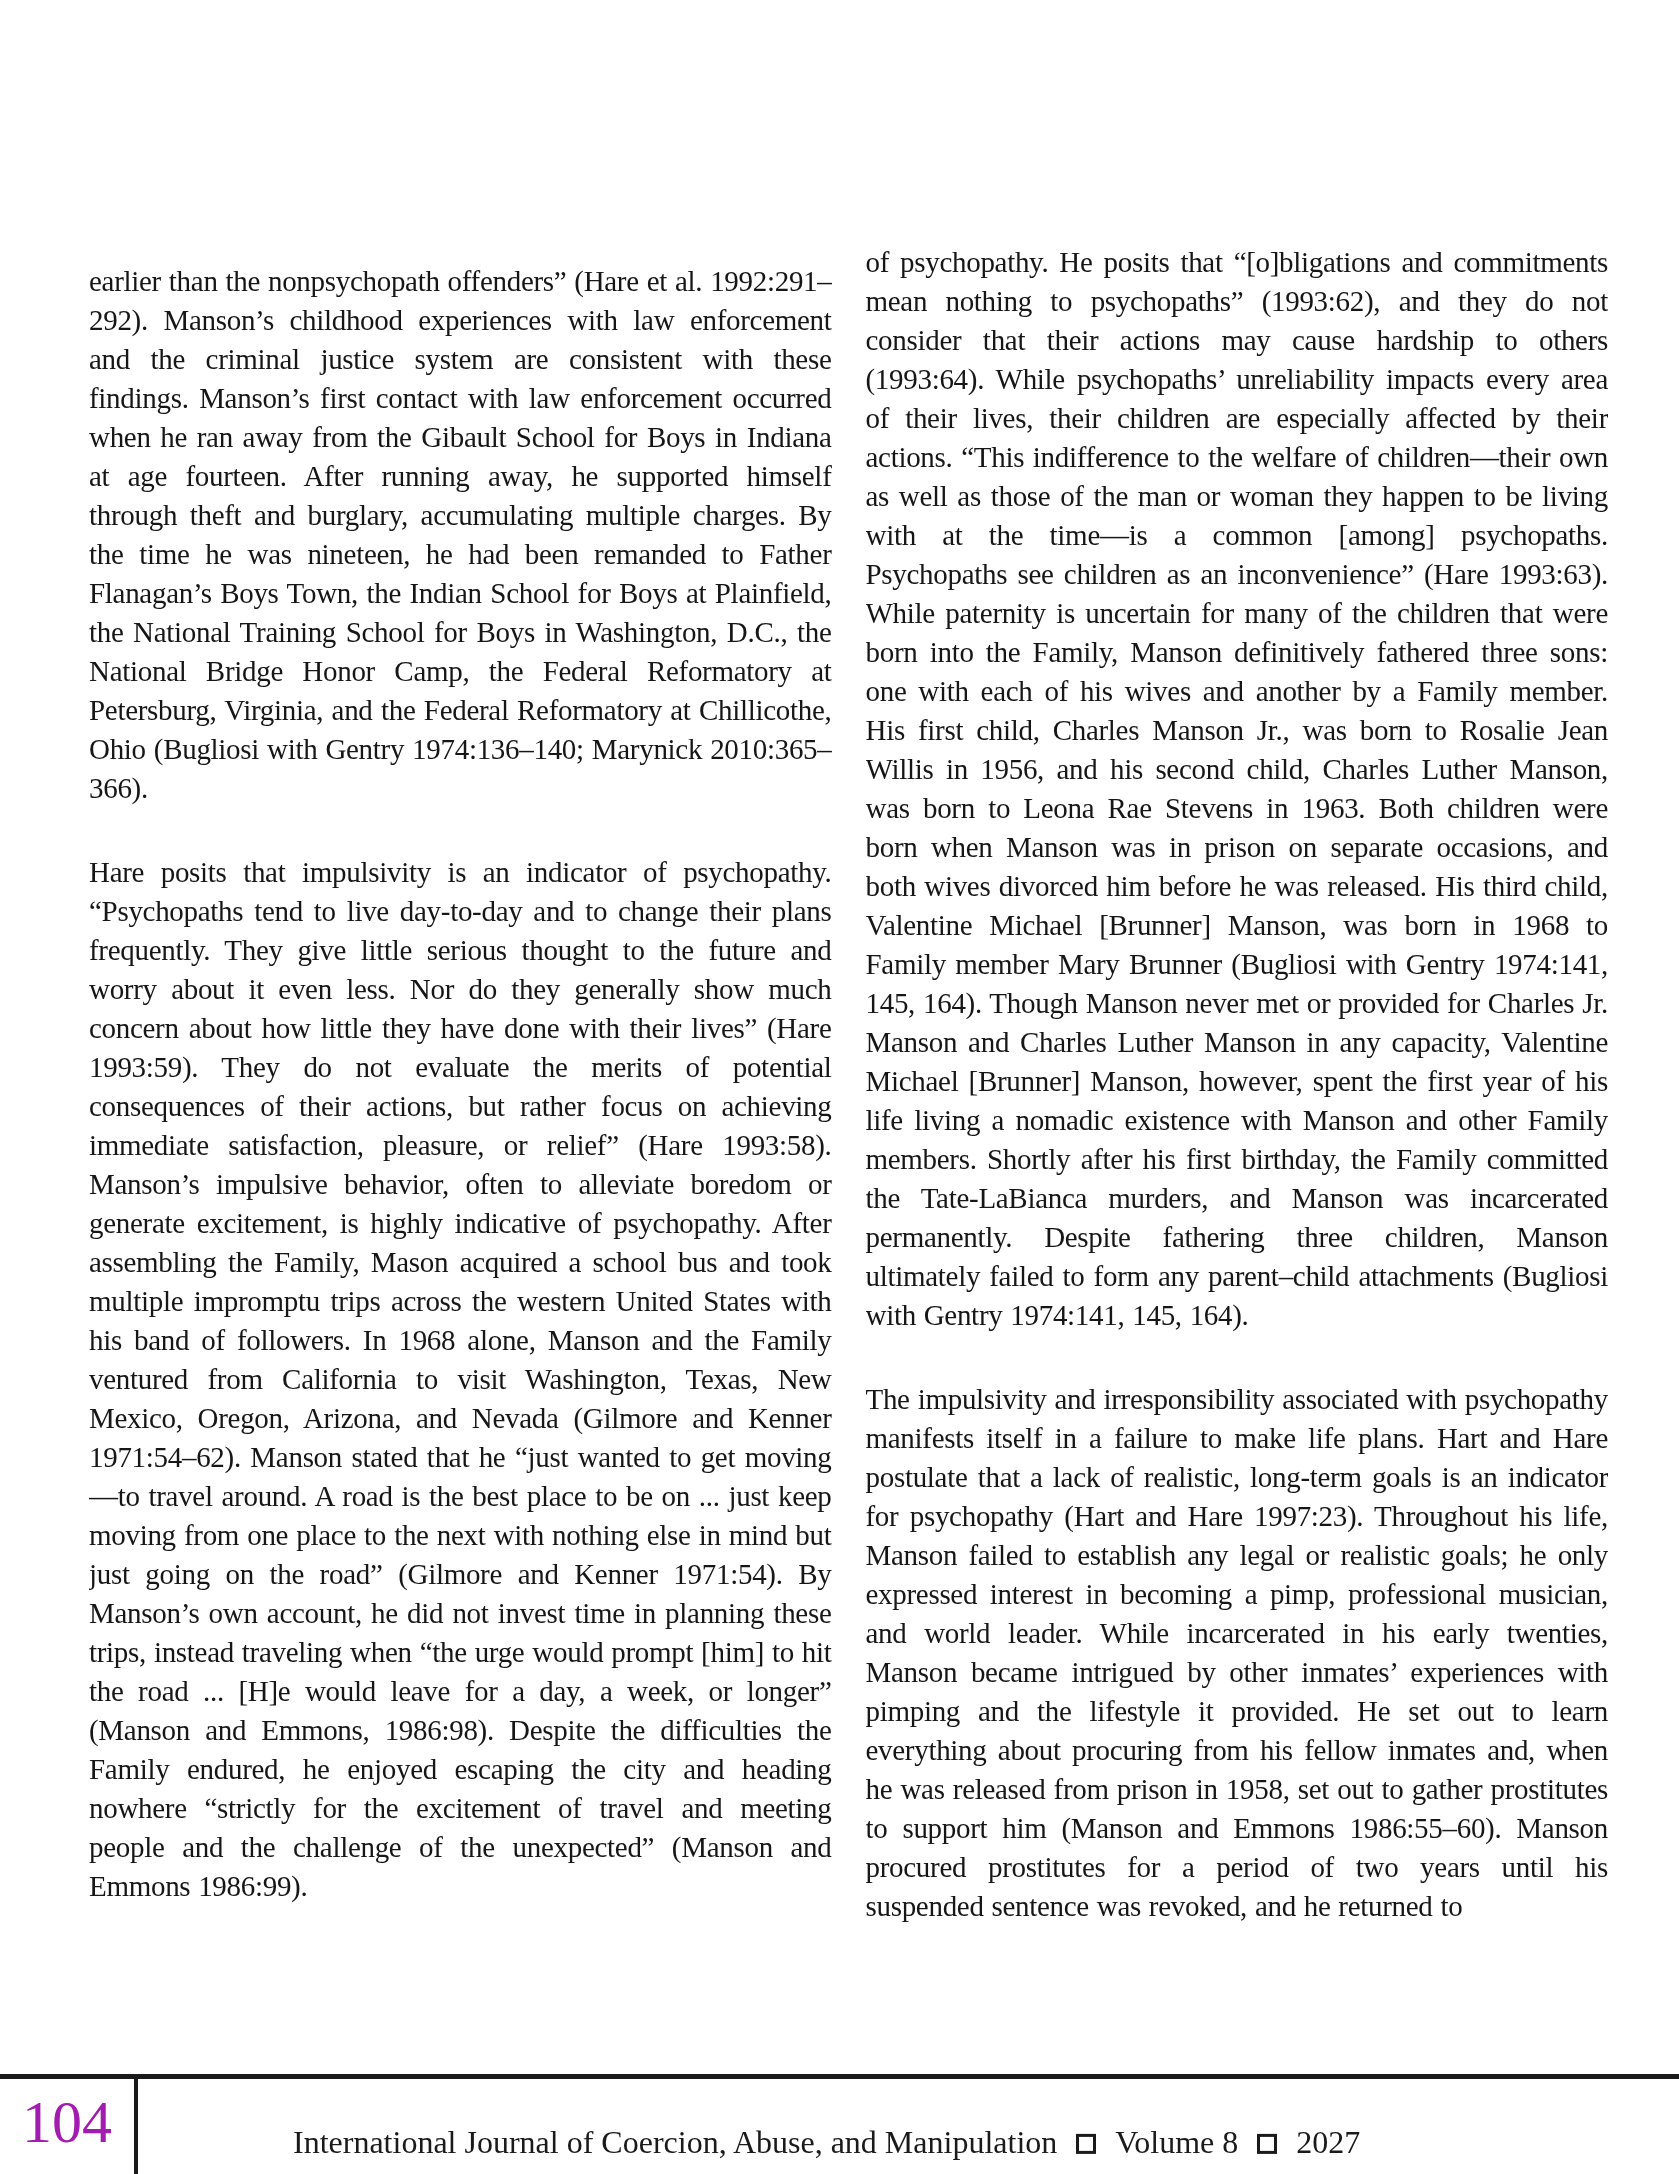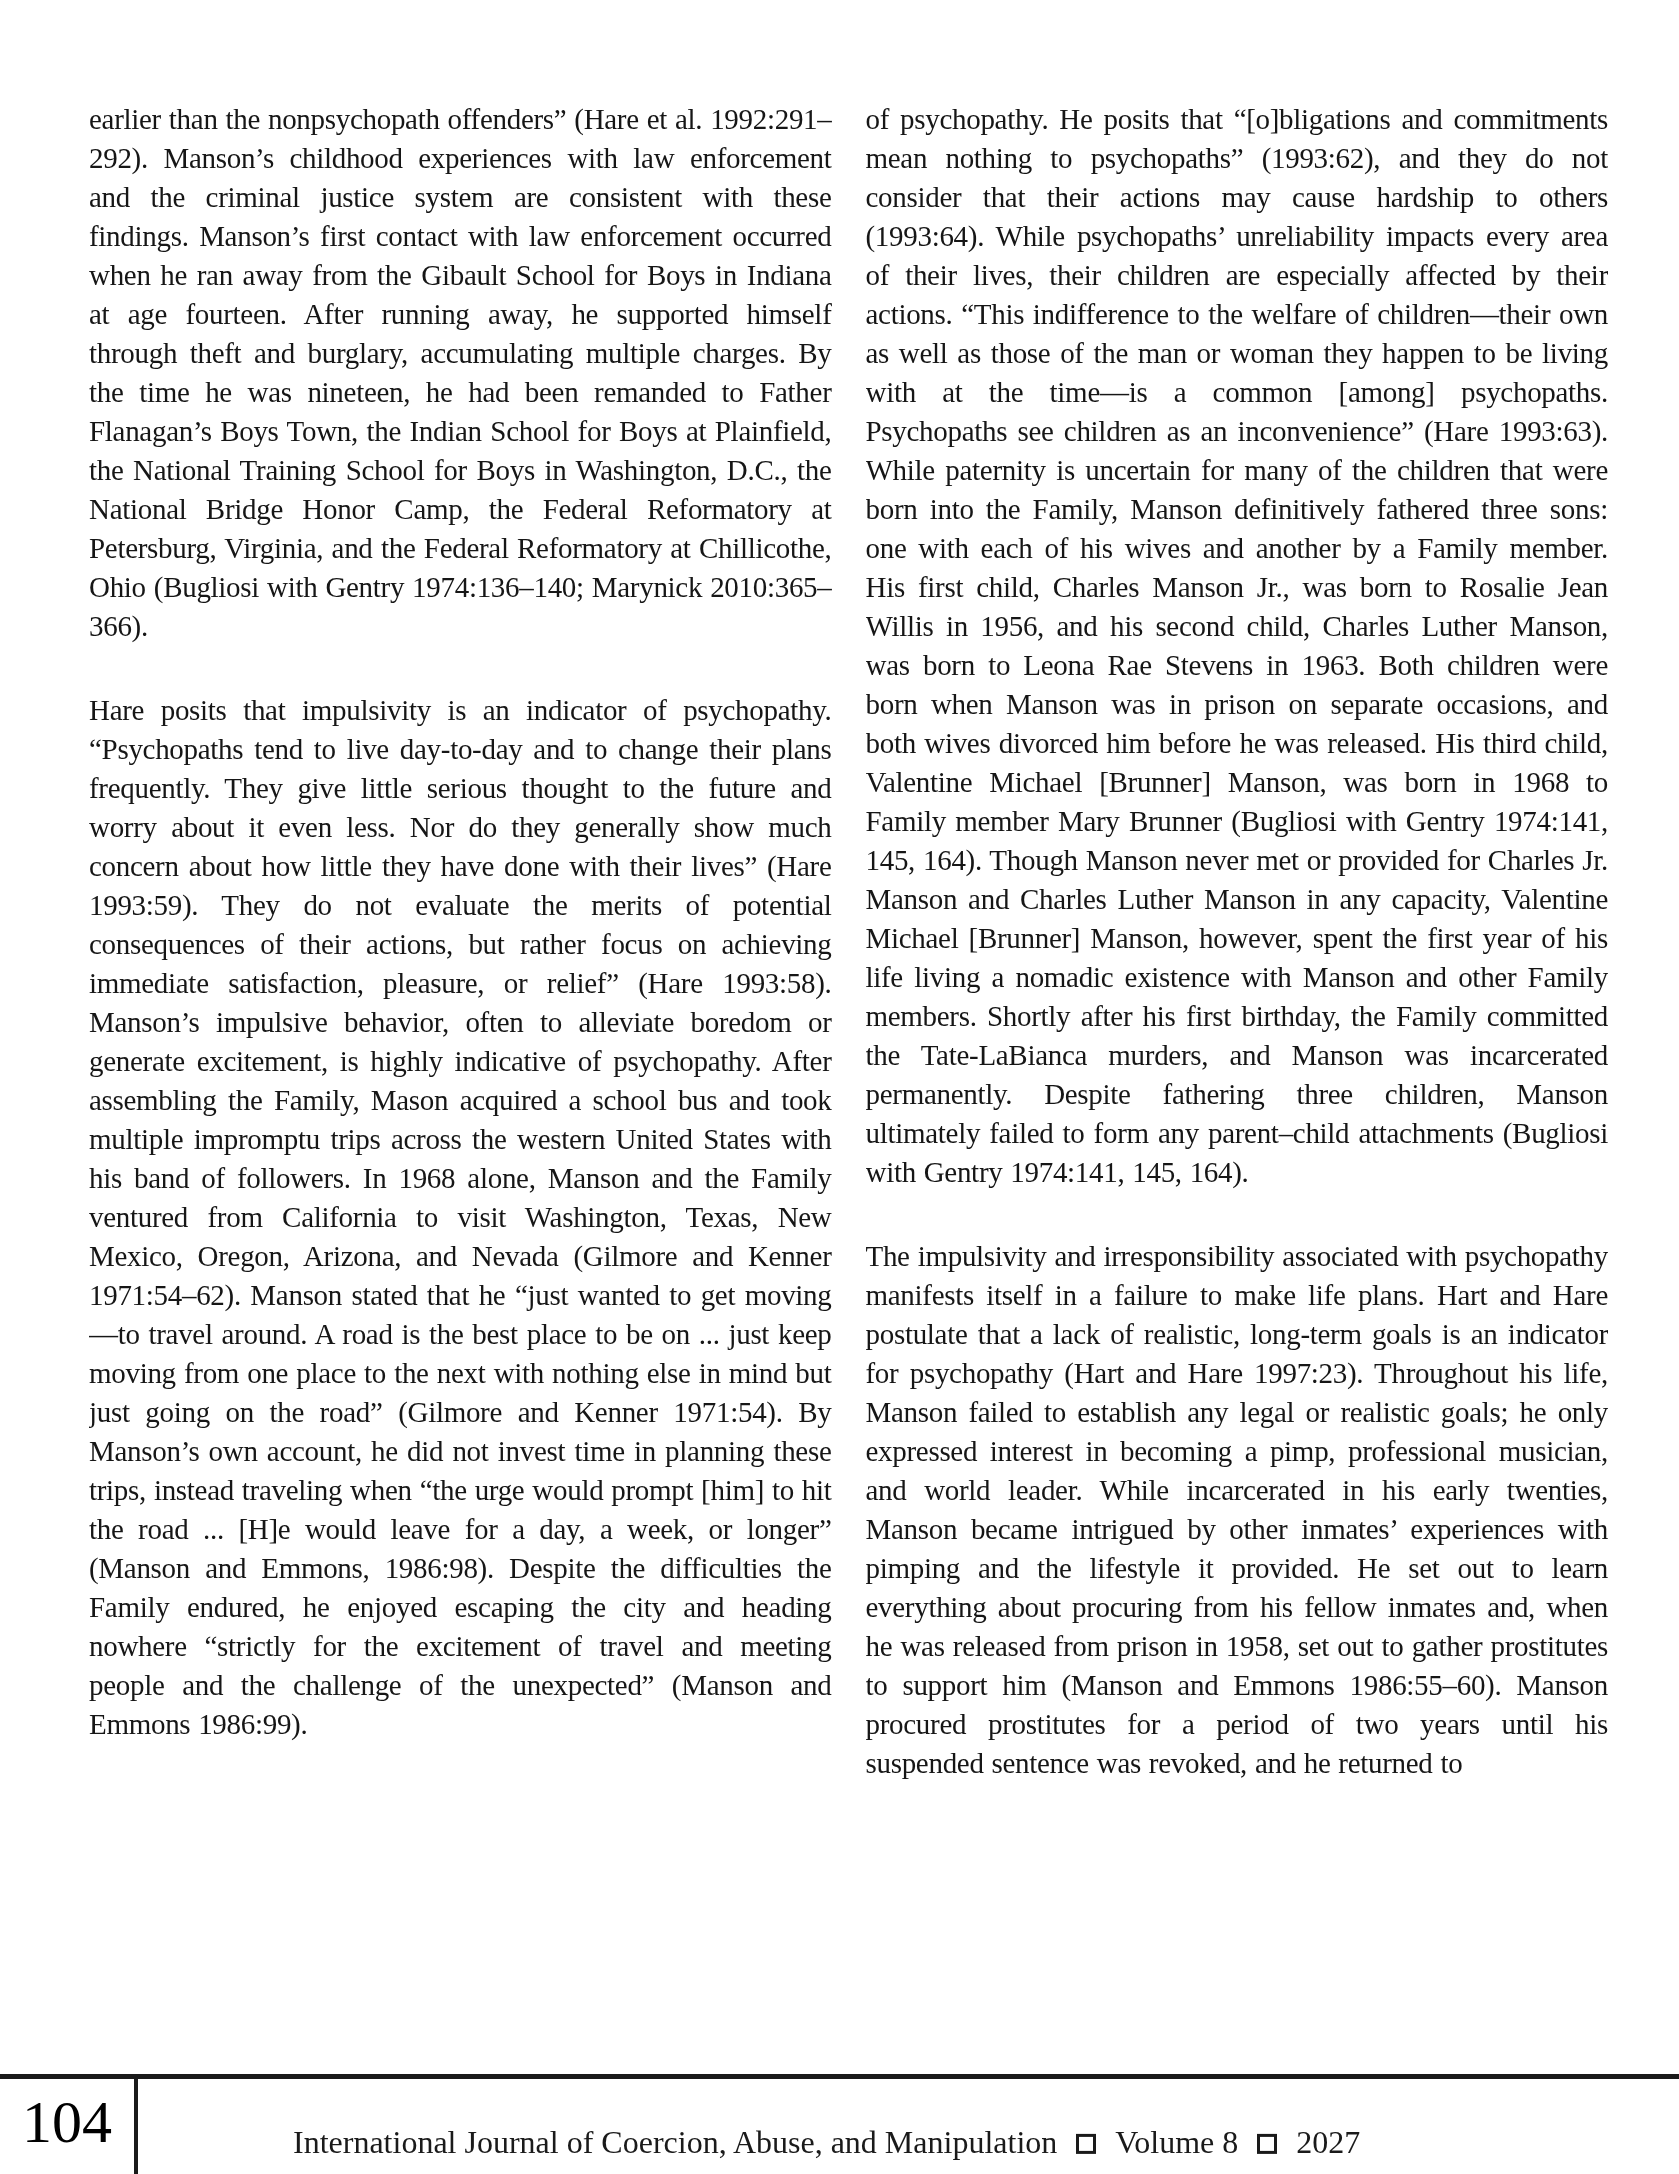--- a/index.html
+++ b/index.html
@@ -22,20 +22,21 @@
   }
   .columns {
     position: absolute;
     top: 100px;
     left: 89px;
     right: 72px;
     height: 1968px;
     display: flex;
     gap: 34px;
     overflow: hidden;
+    align-items: center;
   }
   .col {
     flex: 1 1 0;
     min-width: 0;
     overflow: hidden;
   }
   .col p {
     margin: 0 0 45px 0;
     font-size: 29px;
     line-height: 39px;
@@ -80,21 +81,21 @@
     height: 95px;
     display: flex;
     align-items: center;
     justify-content: center;
     padding-bottom: 9.4px;
     box-sizing: border-box;
   }
   .pagenum-cell span {
     font-size: 60px;
     line-height: 1;
-    color: #000000;
+    color: #a21caf;
   }
   .footer-text {
     position: absolute;
     left: 137px;
     right: 0;
     top: 16px;
     height: 95px;
     display: flex;
     align-items: center;
     justify-content: flex-start;

